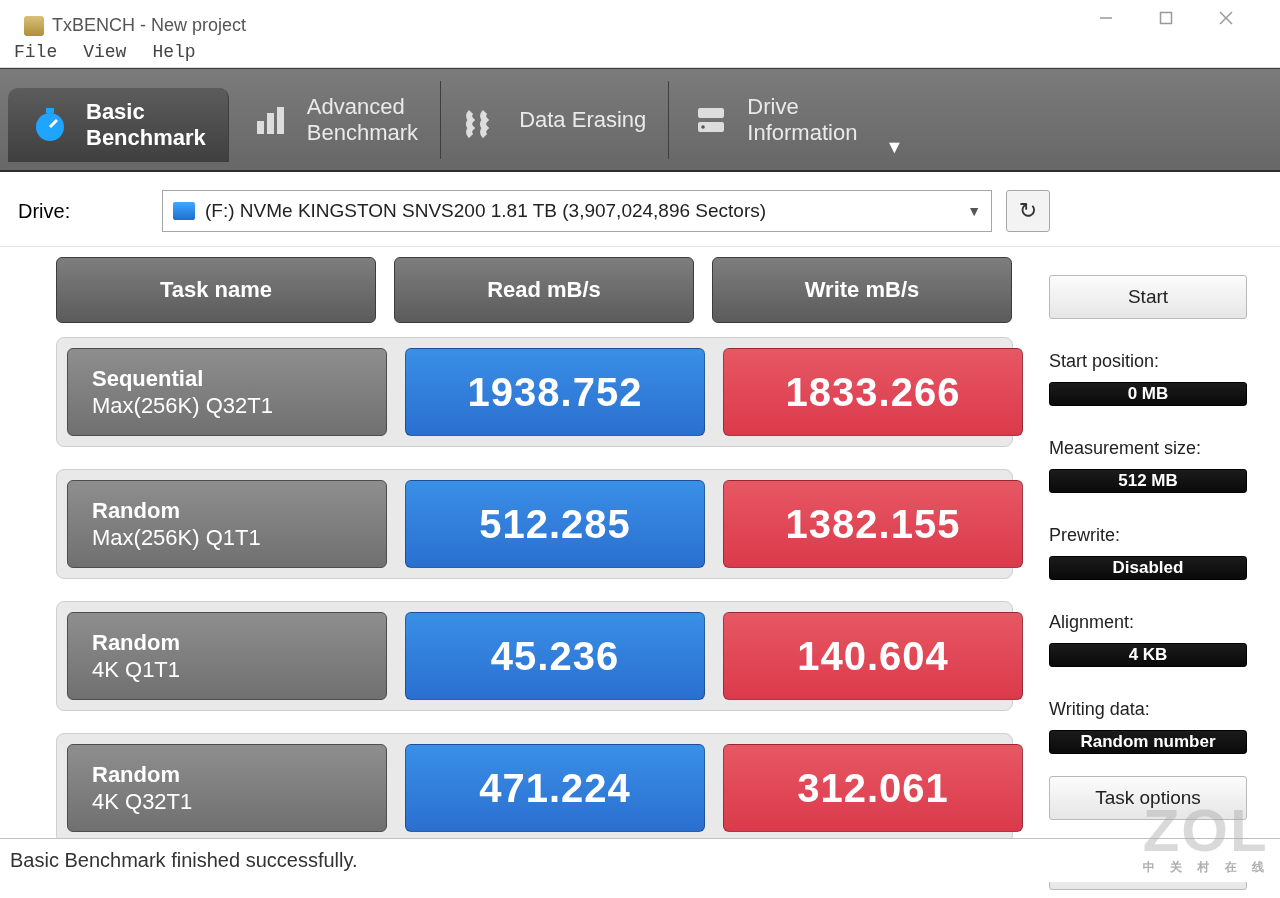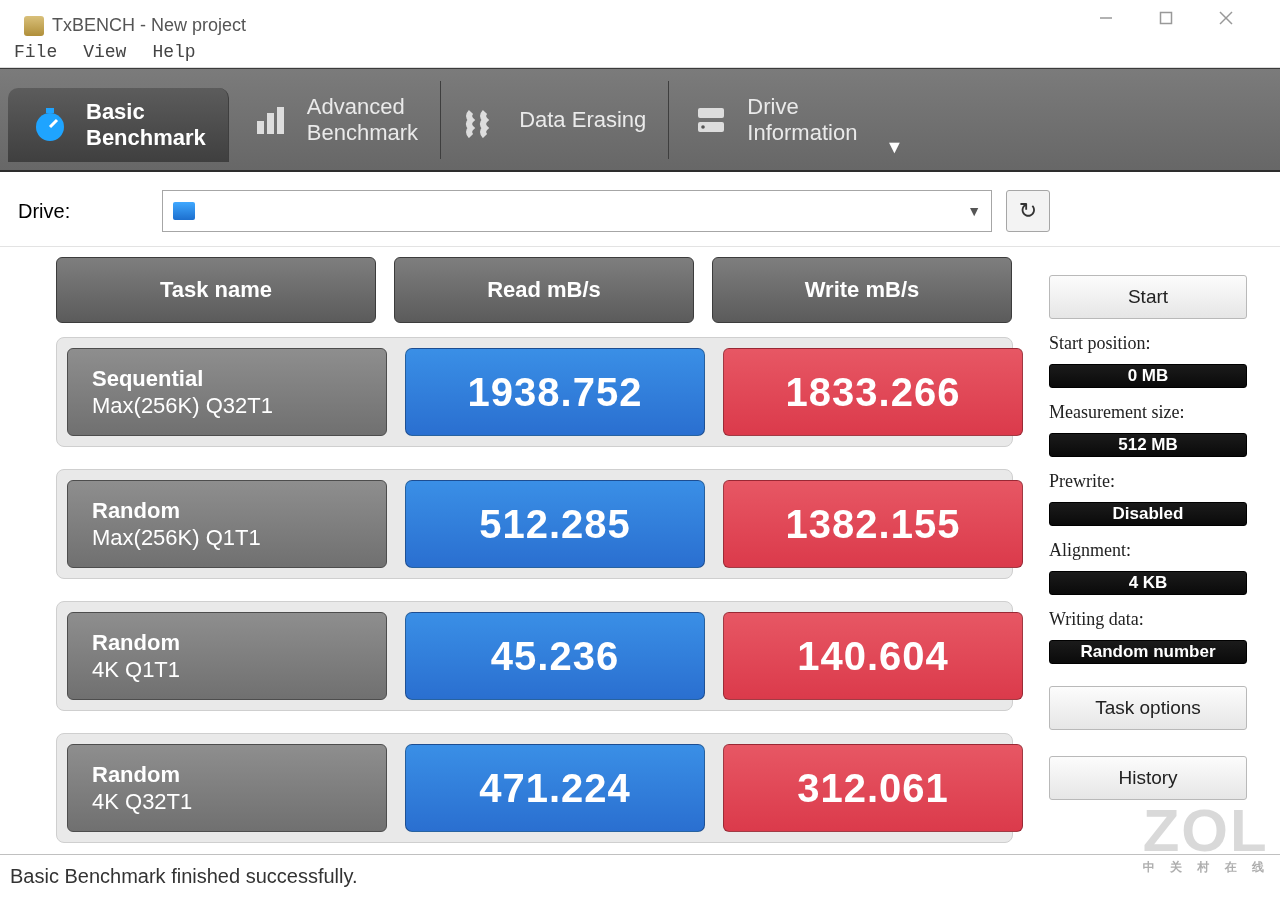--- a/index.html
+++ b/index.html
@@ -194,52 +194,52 @@
   .row .read,.row .write{
     border-radius:6px;
     color:#fff;
     font-size:40px;
     font-weight:800;
     letter-spacing:1px;
     display:flex;align-items:center;justify-content:center;
     border:1px solid rgba(0,0,0,.3);
     font-family:"Arial Black","Segoe UI",sans-serif;
   }
-  .row .read{ background:linear-gradient(#3a8fe6,#2a6fd0);border-radius:7px; }
+  .row .read{ background:linear-gradient(#3a8fe6,#2a6fd0); }
   .row .write{ background:linear-gradient(#e75764,#db3a4b); }
 
   
   .side{
     width:198px;
     display:flex;flex-direction:column;
     gap:10px;
     padding-top:2px;
   }
   .side-btn{
     height:44px;
     background:linear-gradient(#fcfcfc,#e6e6e6);
     border:1px solid #b9b9b9;
     border-radius:3px;
     display:flex;align-items:center;justify-content:center;
     font-size:19px;color:#222;margin-top:16px;
   }
   .side-label{
-    font-size:18px;color:#222;margin-top:4px;font-family:Liberation Serif, serif;
+    font-size:18px;color:#222;margin-top:22px;
   }
   .side-dark{
     height:24px;
     background:linear-gradient(#1b1b1b,#0a0a0a);
     color:#fff;border:1px solid #000;border-radius:3px;
     display:flex;align-items:center;justify-content:center;
     font-size:17px;font-weight:600;
   }
 
   
   .status{
-    position:absolute;left:0;right:0;bottom:0;
+    position:absolute;left:0;right:0;bottom:16px;
     height:44px;
     display:flex;align-items:center;
     padding:0 10px;
     font-size:20px;color:#333;
     border-top:1px solid #c0c0c0;
     background:#fff;
   }
 
   
   .wm{
@@ -327,20 +327,21 @@
     <span class="label">Drive
 Information</span>
   </div>
   <span class="overflow-arrow">▼</span>
 </div>
 
 <div class="driverow">
   <span class="lbl">Drive:</span>
   <div class="drive-select">
     <span class="drvicon"></span>
+    <span>(F:) NVMe KINGSTON SNVS200  1.81 TB (3,907,024,896 Sectors)</span>
     <span class="chev">▼</span>
   </div>
   <div class="refresh-btn">
     <span>↻</span>
   </div>
 </div>
 
 <div class="body">
 
   <div class="results">

